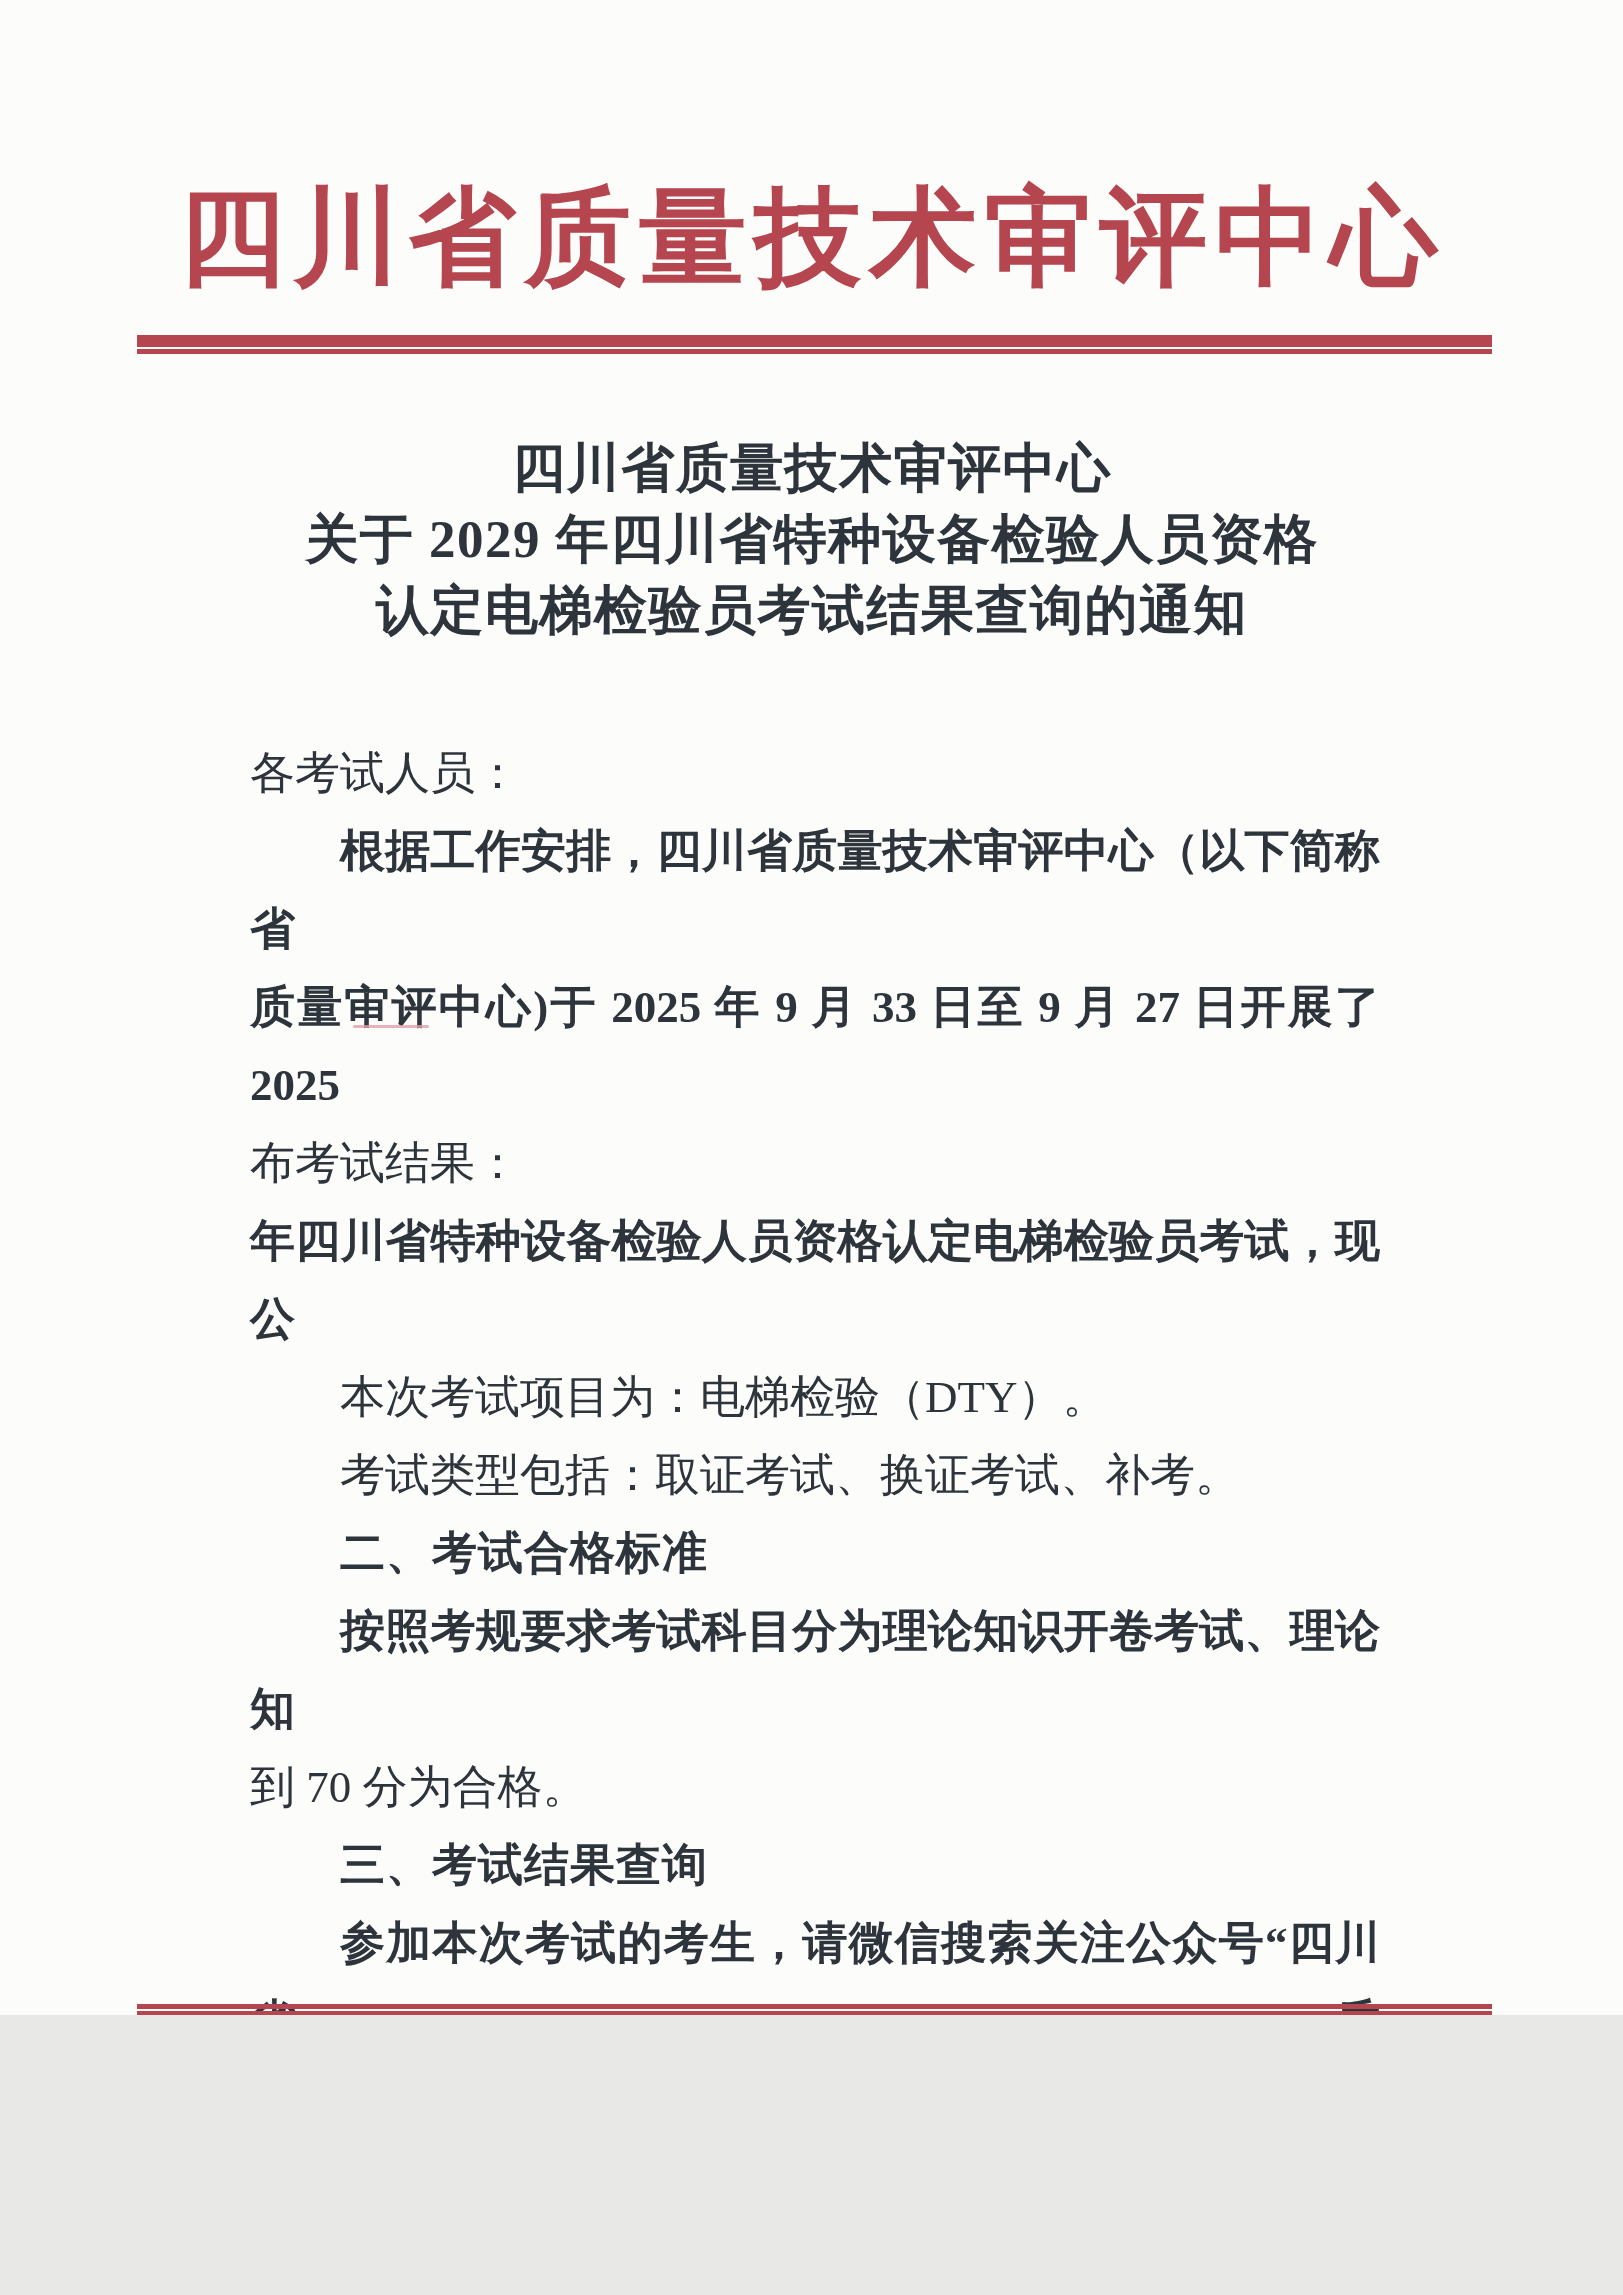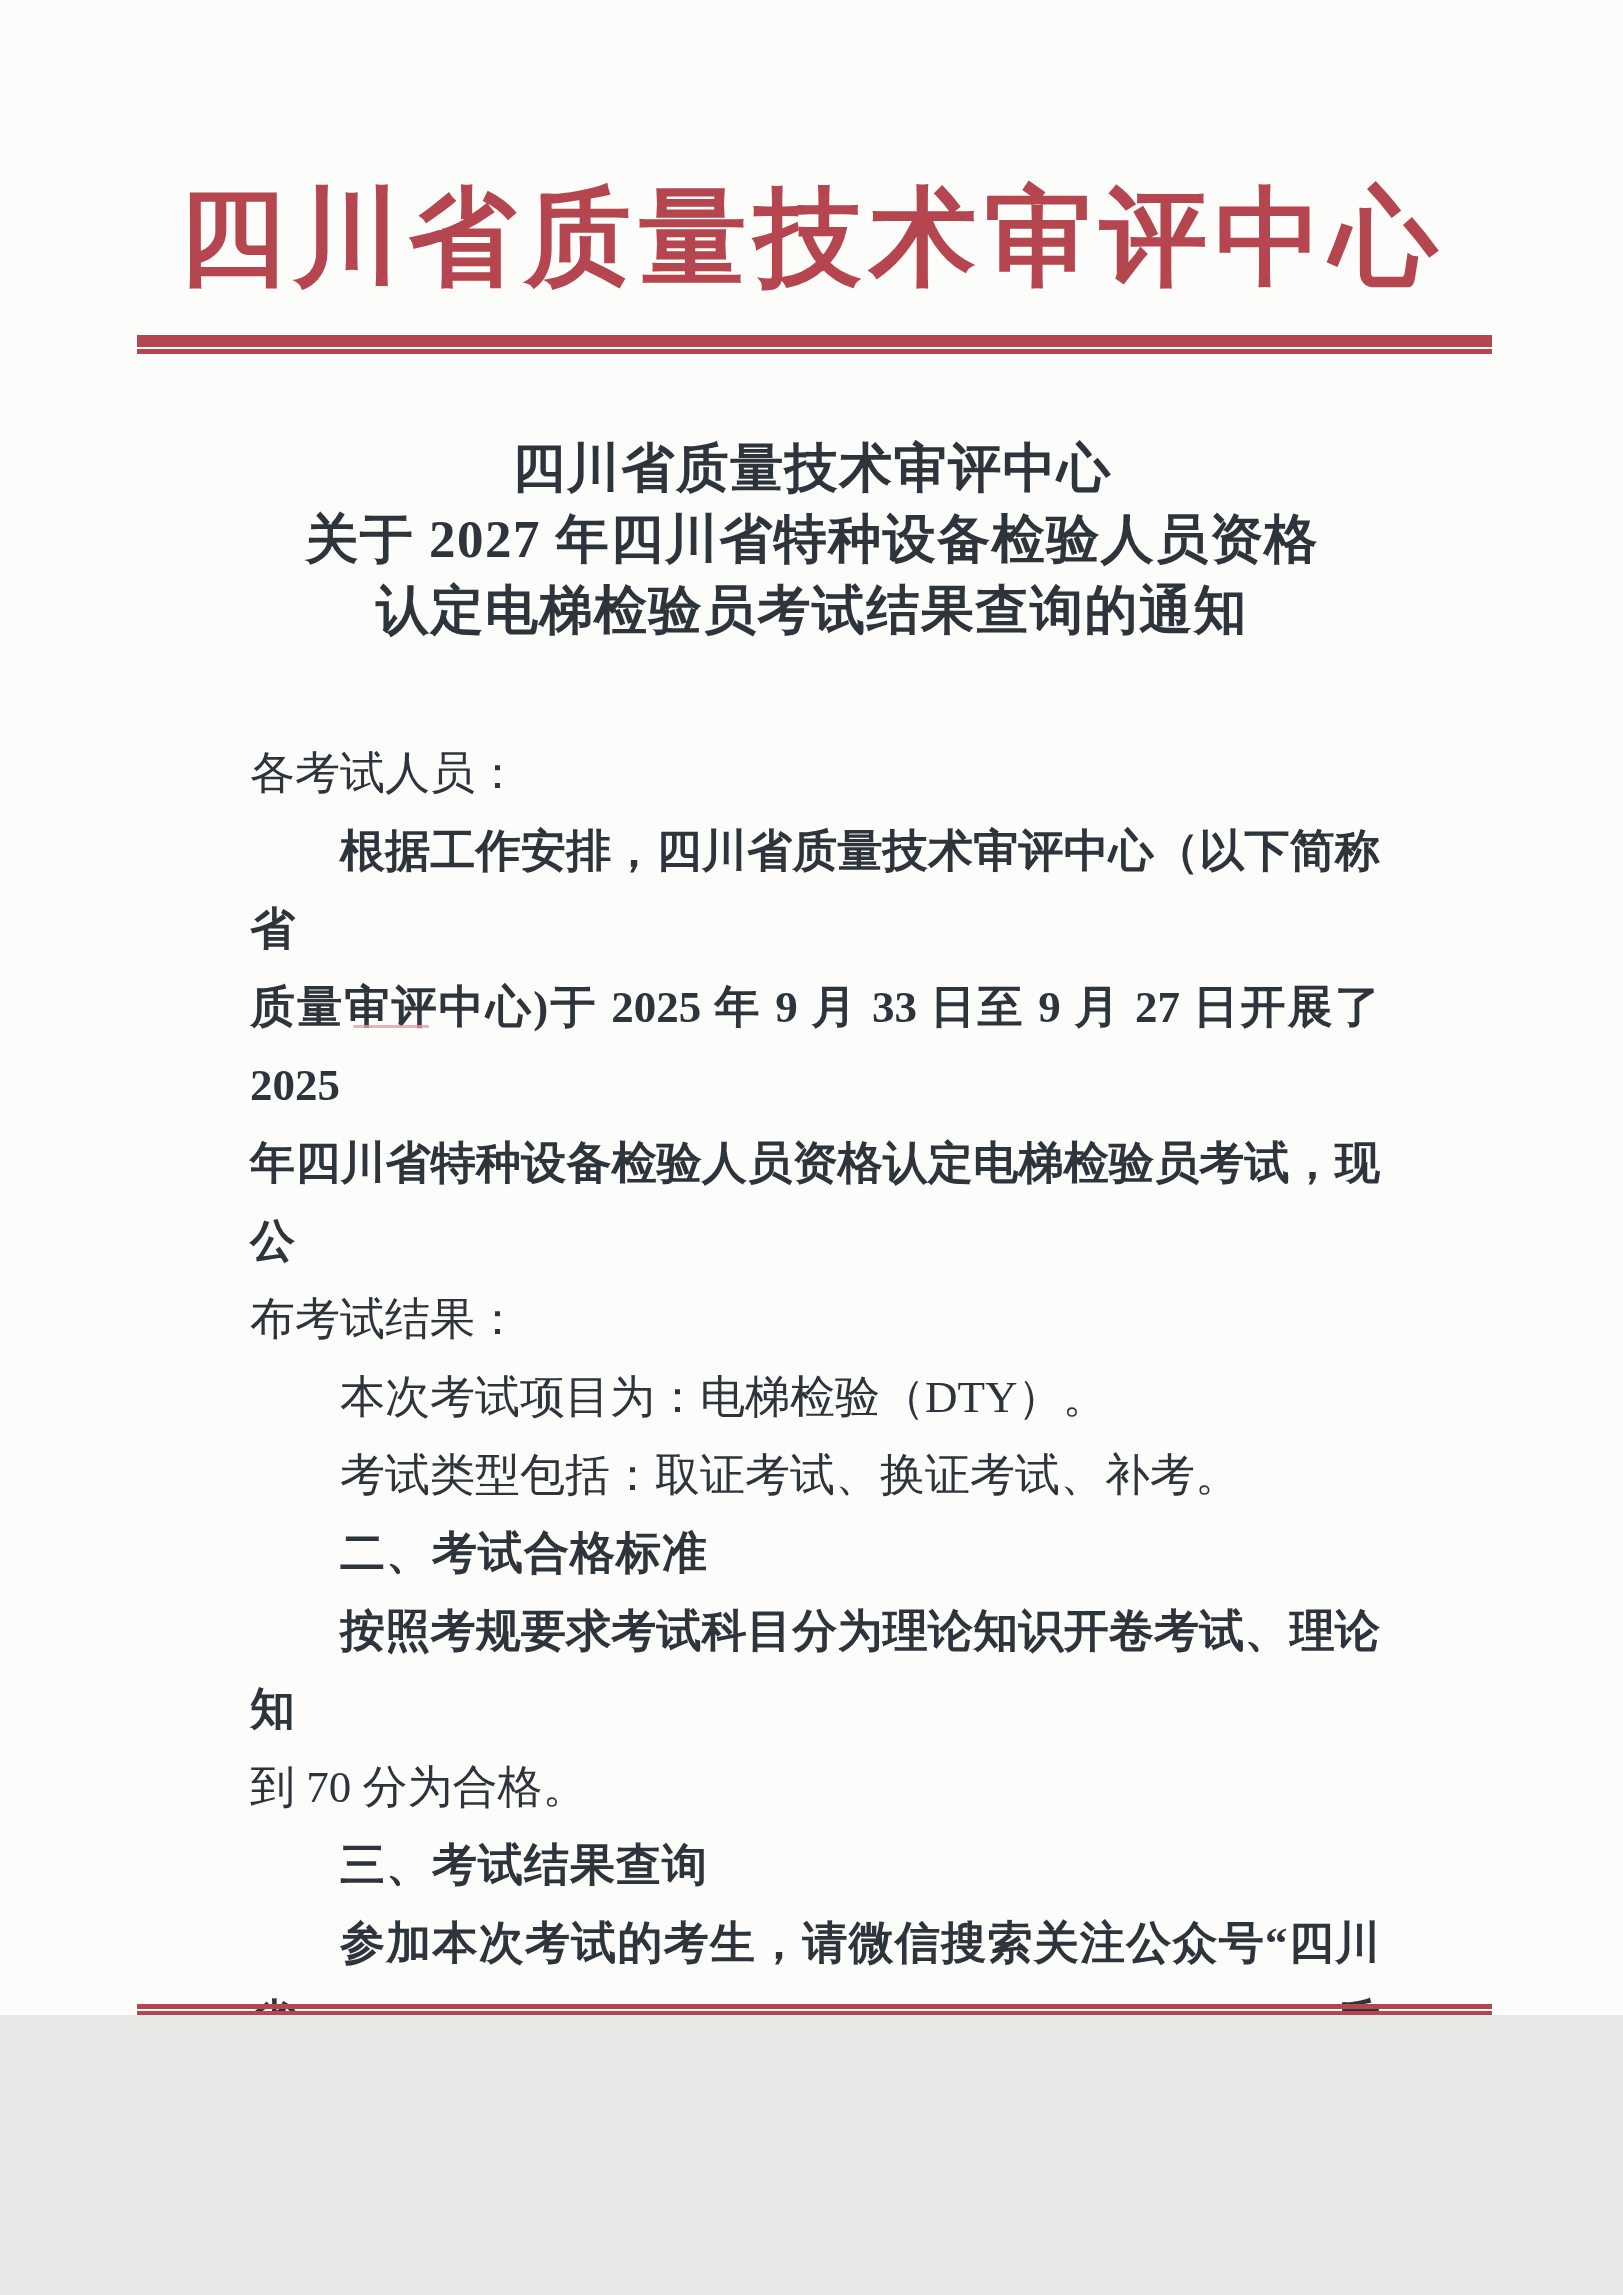--- a/index.html
+++ b/index.html
@@ -95,30 +95,30 @@
 
 <div class="page">
 
   <div class="org-title">四川省质量技术审评中心</div>
 
   <div class="rule rule-top-thick"></div>
   <div class="rule rule-top-thin"></div>
 
   <div class="doc-title">
     <div class="doc-title-line">四川省质量技术审评中心</div>
-    <div class="doc-title-line">关于 2027 年四川省特种设备检验人员资格</div>
+    <div class="doc-title-line">关于 2029 年四川省特种设备检验人员资格</div>
     <div class="doc-title-line">认定电梯检验员考试结果查询的通知</div>
   </div>
 
   <div class="body-text">
     <div class="line">各考试人员：</div>
     <div class="line indent just">根据工作安排，四川省质量技术审评中心（以下简称省</div>
     <div class="line just">质量审评中心)于 2025 年 9 月 33 日至 9 月 27 日开展了 2025</div>
+    <div class="line">布考试结果：</div>
     <div class="line just">年四川省特种设备检验人员资格认定电梯检验员考试，现公</div>
-    <div class="line">布考试结果：</div>
     <div class="line indent">本次考试项目为：电梯检验（DTY）。</div>
     <div class="line indent">考试类型包括：取证考试、换证考试、补考。</div>
     <div class="line indent heading">二、考试合格标准</div>
     <div class="line indent just">按照考规要求考试科目分为理论知识开卷考试、理论知</div>
     <div class="line">到 70 分为合格。</div>
     <div class="line indent heading">三、考试结果查询</div>
     <div class="line indent just">参加本次考试的考生，请微信搜索关注公众号“四川省质</div>
     <div class="line just">量和标准化研究院”或扫描二维码（见附件 1），点击考试管</div>
   </div>
 

